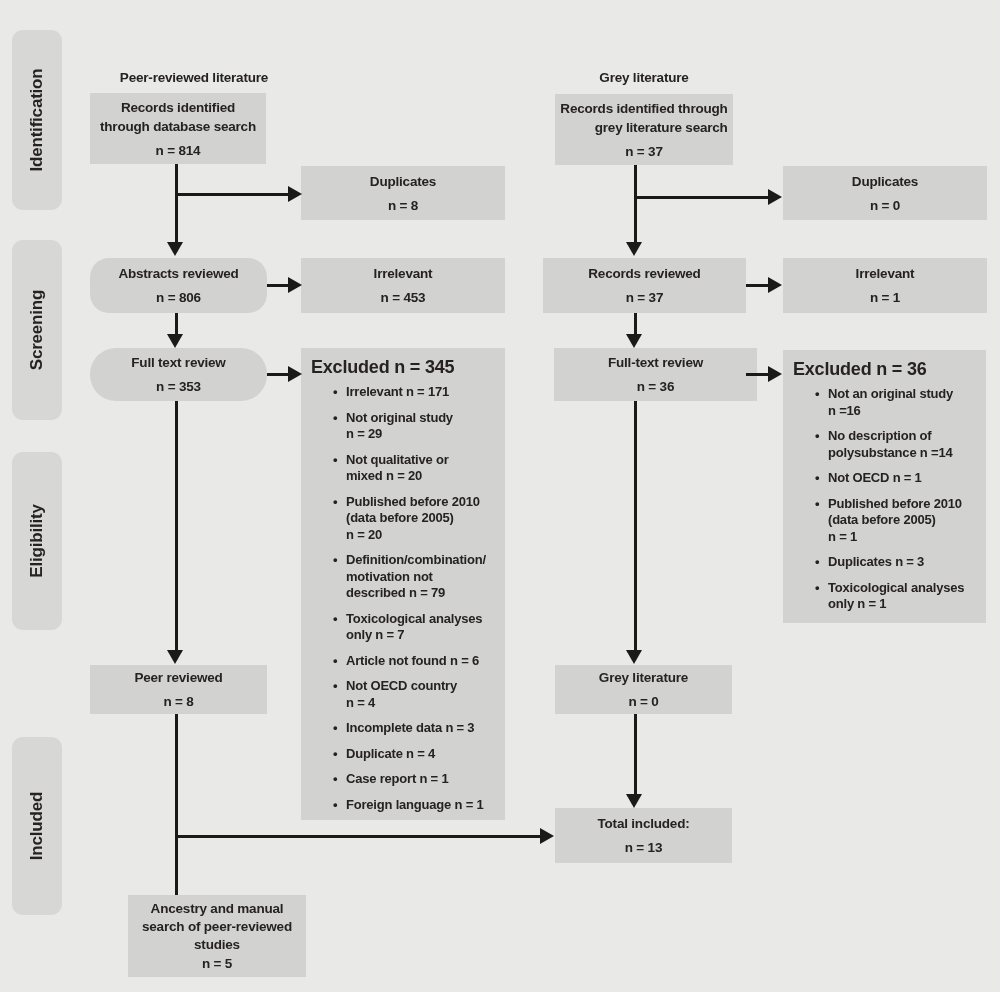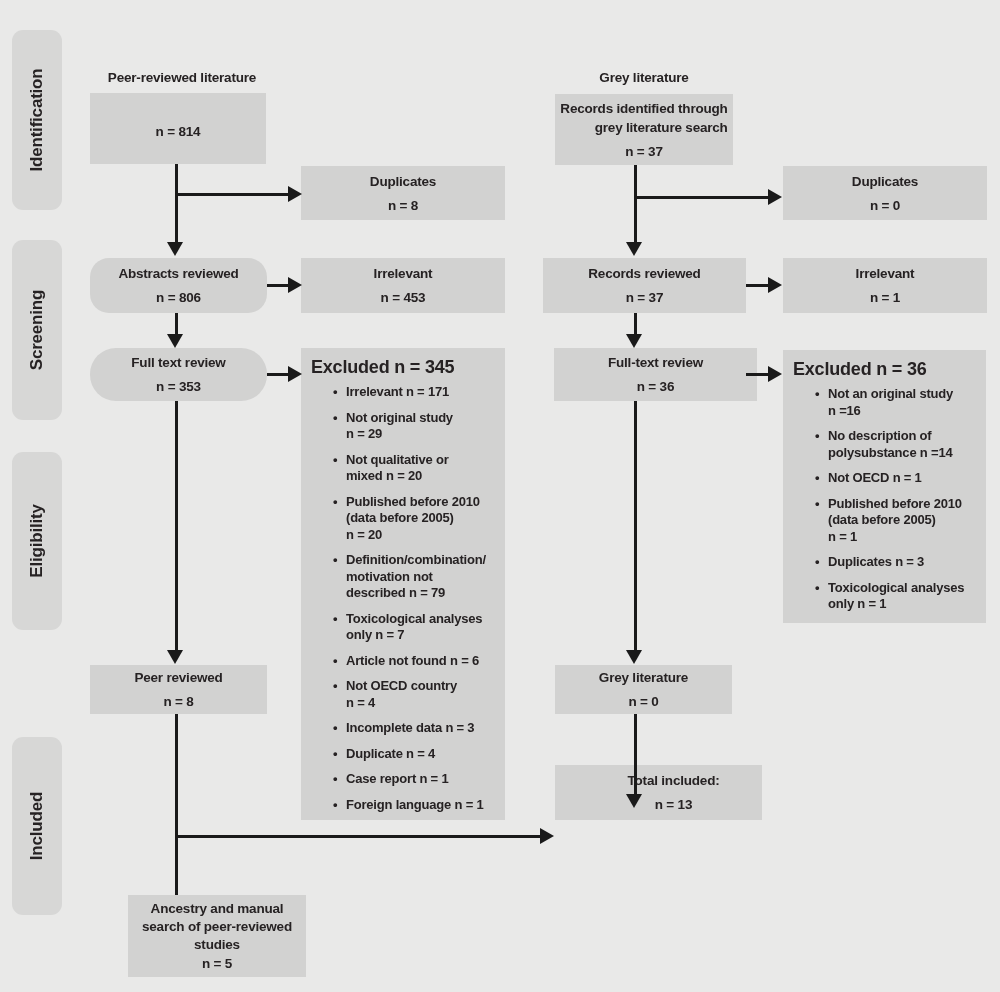--- a/index.html
+++ b/index.html
@@ -123,24 +123,26 @@
   <div class="stage" style="top:240px;height:180px;">
     <span>Screening</span>
   </div>
   <div class="stage" style="top:452px;height:178px;">
     <span>Eligibility</span>
   </div>
   <div class="stage" style="top:737px;height:178px;">
     <span>Included</span>
   </div>
 
-  <div class="colhead" style="left:94px;top:70px;width:176px;">Peer-reviewed literature</div>
+  <div class="colhead" style="left:106px;top:70px;width:176px;">Peer-reviewed literature</div>
   <div class="colhead" style="left:555px;top:70px;width:178px;">Grey literature</div>
 
   <div class="box" style="left:90px;top:93px;width:176px;height:71px;">
+    <div class="lbl">Records identified
+through database search</div>
     <div class="nline">n = 814</div>
   </div>
   <div class="box" style="left:301px;top:166px;width:204px;height:54px;">
     <div class="lbl">Duplicates</div>
     <div class="nline">n = 8</div>
   </div>
   <div class="box" style="left:90px;top:258px;width:177px;height:55px;border-radius:19px;">
     <div class="lbl">Abstracts reviewed</div>
     <div class="nline">n = 806</div>
   </div>
@@ -276,21 +278,21 @@
           <span class="bullet">•</span>
           <span class="bi-text">Toxicological analyses
 only n = 1</span>
         </div>
       </div>
   </div>
   <div class="box" style="left:555px;top:665px;width:177px;height:49px;">
     <div class="lbl">Grey literature</div>
     <div class="nline">n = 0</div>
   </div>
-  <div class="box" style="left:555px;top:765px;width:177px;height:55px;padding-left:30px;">
+  <div class="box" style="left:555px;top:808px;width:177px;height:55px;">
     <div class="lbl">Total included:</div>
     <div class="nline">n = 13</div>
   </div>
 
   <div class="vline" style="left:175px;top:164px;height:78px;"></div>
   <div class="ah-d" style="left:167px;top:242px;"></div>
   <div class="hline" style="left:176px;top:193px;width:112px;"></div>
   <div class="ah-r" style="left:288px;top:186px;"></div>
   <div class="hline" style="left:267px;top:284px;width:21px;"></div>
   <div class="ah-r" style="left:288px;top:277px;"></div>

